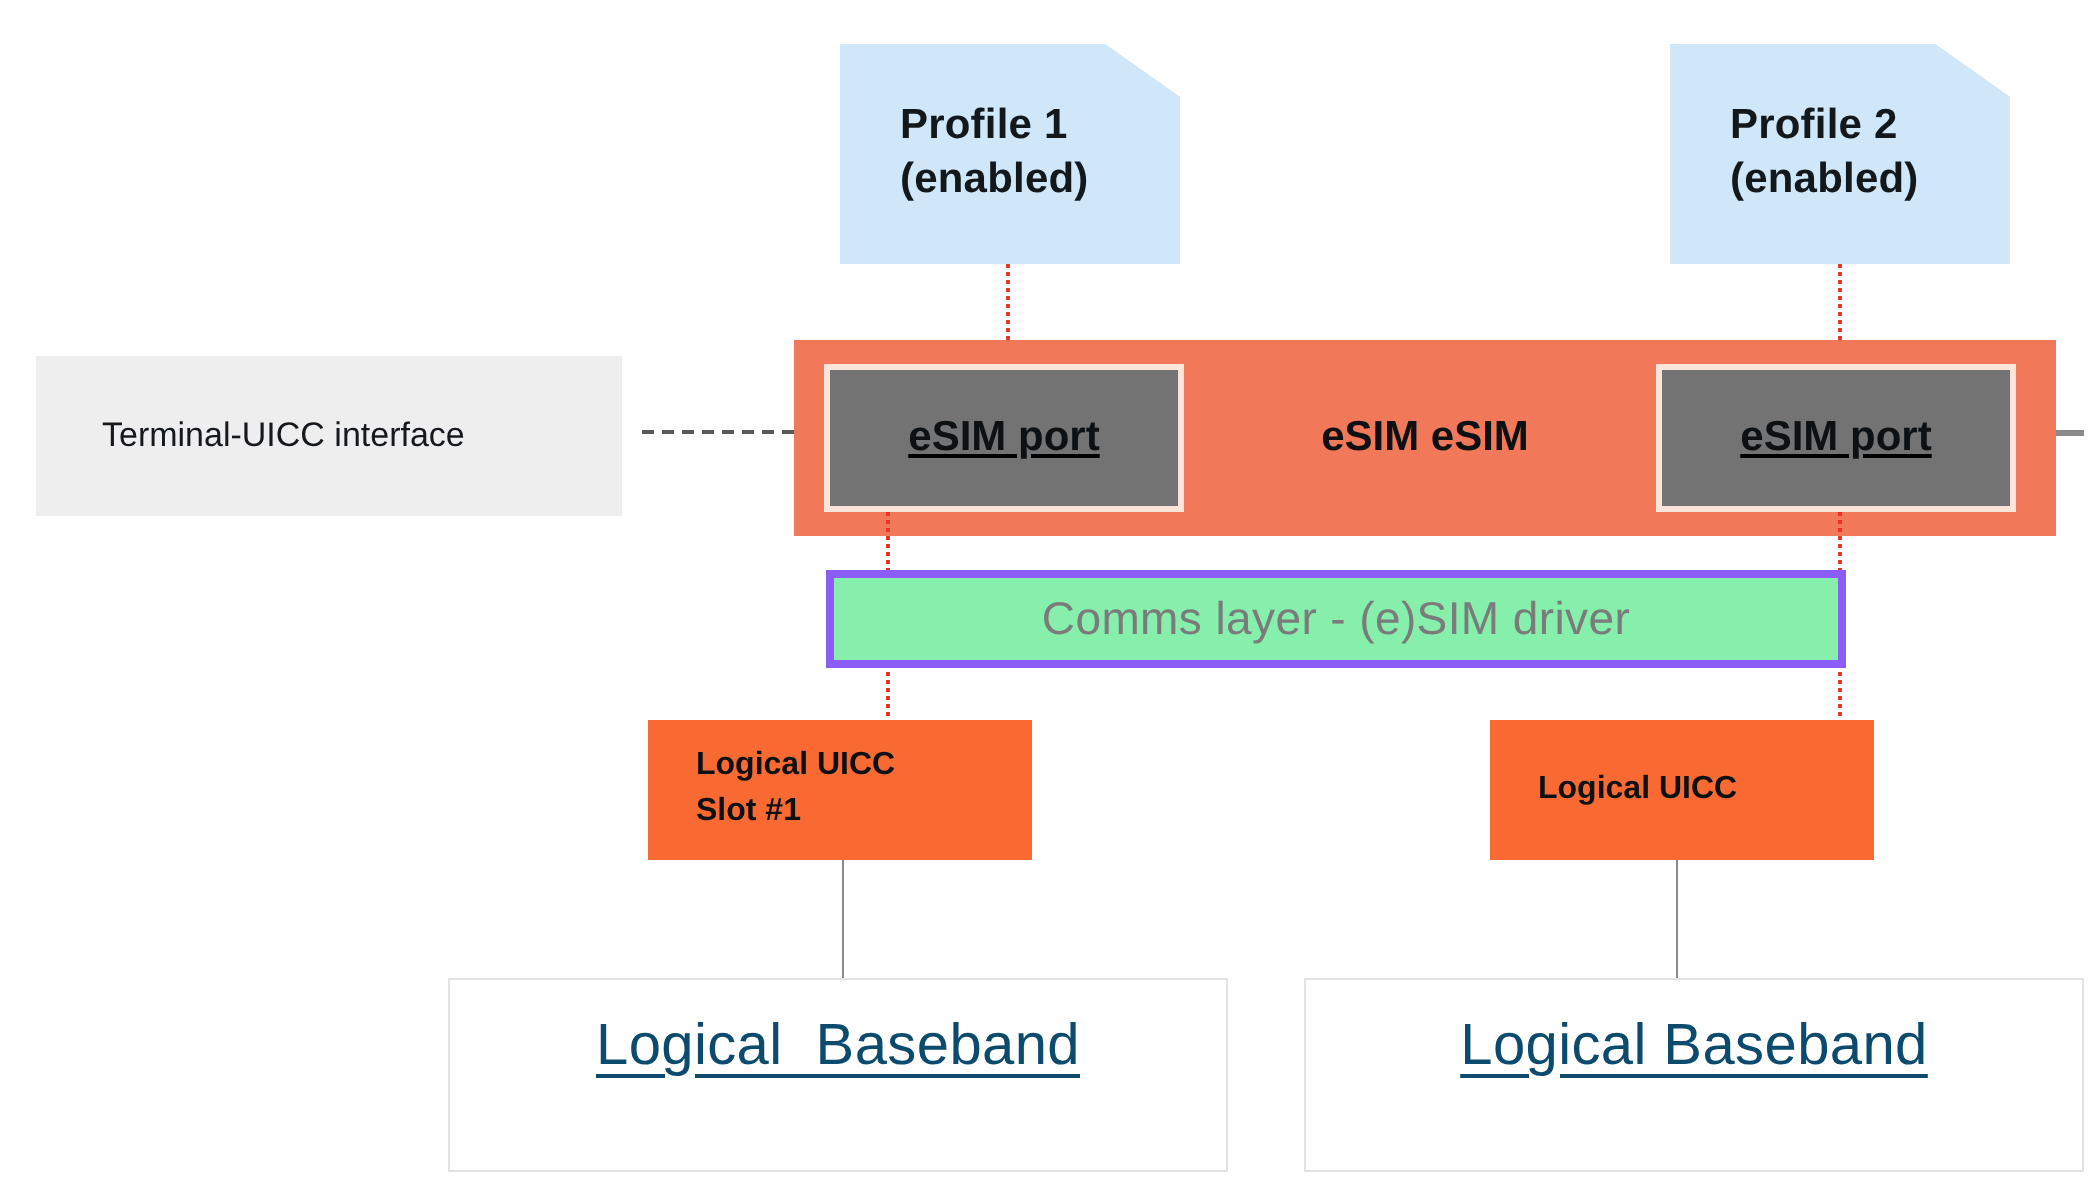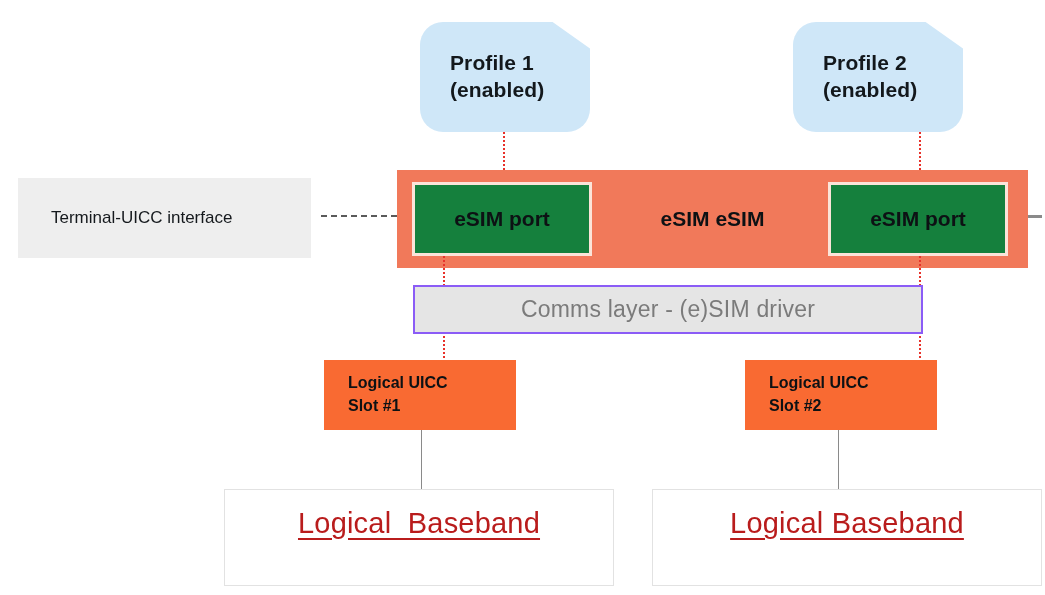--- a/index.html
+++ b/index.html
@@ -23,21 +23,20 @@
   .profile-note {
     position: absolute;
     background: #cfe7f8;
     -webkit-clip-path: polygon(0 0, 78% 0, 100% 24%, 100% 100%, 0 100%);
     clip-path: polygon(0 0, 78% 0, 100% 24%, 100% 100%, 0 100%);
     box-sizing: border-box;
     padding: 0 0 0 30px;
     display: flex;
     flex-direction: column;
     justify-content: center;
-    border-radius: 23px;
   }
   .profile-line {
     font-size: 21px;
     font-weight: bold;
     color: #13181c;
     line-height: 1.28;
     letter-spacing: 0.1px;
     white-space: nowrap;
   }
 
@@ -52,26 +51,27 @@
     top: 50%;
     left: 50%;
     transform: translate(-50%, -50%);
     font-size: 21px;
     font-weight: bold;
     color: #0d1114;
     white-space: nowrap;
   }
   .esim-port {
     position: absolute;
-    background: #15803d;
+    background: #737373;
     border: 3px solid #fbe4d9;
     box-sizing: border-box;
     display: flex;
     align-items: center;
     justify-content: center;
+    text-decoration: underline;
   }
   .esim-port-label {
     font-size: 21px;
     font-weight: bold;
     color: #0d1114;
     white-space: nowrap;
   }
 
   
   .terminal-box {
@@ -85,22 +85,22 @@
   .terminal-label {
     font-size: 17px;
     font-weight: normal;
     color: #15191d;
     white-space: nowrap;
   }
 
   
   .comms-box {
     position: absolute;
-    background: #e5e5e5;
-    border: 2px solid #8b5cf6;
+    background: #86efac;
+    border: 4px solid #8b5cf6;
     box-sizing: border-box;
     display: flex;
     align-items: center;
     justify-content: center;
   }
   .comms-label {
     font-size: 23px;
     color: #7b7b7b;
     white-space: nowrap;
     letter-spacing: 0.2px;
@@ -130,21 +130,21 @@
     background: #ffffff;
     border: 1px solid #e2e2e2;
     box-sizing: border-box;
     display: flex;
     align-items: flex-start;
     justify-content: center;
     padding-top: 17px;
   }
   .baseband-label {
     font-size: 29px;
-    color: #b91c1c;
+    color: #0c4a6e;
     text-decoration: underline;
     text-underline-offset: 5px;
     white-space: pre;
     letter-spacing: 0.2px;
   }
 
   
   .vline-dotted {
     position: absolute;
     width: 0;
@@ -169,21 +169,21 @@
 </head>
 <body>
 
 <div id="canvas">
 
   <div class="profile-note" style="left:420px; top:22px; width:170px; height:110px;">
     <div class="profile-line">Profile 1</div>
     <div class="profile-line">(enabled)</div>
   </div>
 
-  <div class="profile-note" style="left:793px; top:22px; width:170px; height:110px;">
+  <div class="profile-note" style="left:835px; top:22px; width:170px; height:110px;">
     <div class="profile-line">Profile 2</div>
     <div class="profile-line">(enabled)</div>
   </div>
 
   <div class="vline-dotted" style="left:503px; top:132px; height:50px;"></div>
   <div class="vline-dotted" style="left:919px; top:132px; height:50px;"></div>
 
   <div class="esim-slot" style="left:397px; top:170px; width:631px; height:98px;">
     <div class="esim-slot-label">eSIM eSIM</div>
 
@@ -211,21 +211,20 @@
     <span class="comms-label">Comms layer - (e)SIM driver</span>
   </div>
 
   <div class="uicc-box" style="left:324px; top:360px; width:192px; height:70px;">
     <div class="uicc-line">Logical UICC</div>
     <div class="uicc-line">Slot #1</div>
   </div>
 
   <div class="uicc-box" style="left:745px; top:360px; width:192px; height:70px;">
     <div class="uicc-line">Logical UICC</div>
-    <div class="uicc-line">Slot #2</div>
   </div>
 
   <div class="vline-solid" style="left:421px; top:430px; height:60px;"></div>
   <div class="vline-solid" style="left:838px; top:430px; height:60px;"></div>
 
   <div class="baseband-box" style="left:224px; top:489px; width:390px; height:97px;">
     <span class="baseband-label">Logical  Baseband</span>
   </div>
 
   <div class="baseband-box" style="left:652px; top:489px; width:390px; height:97px;">

